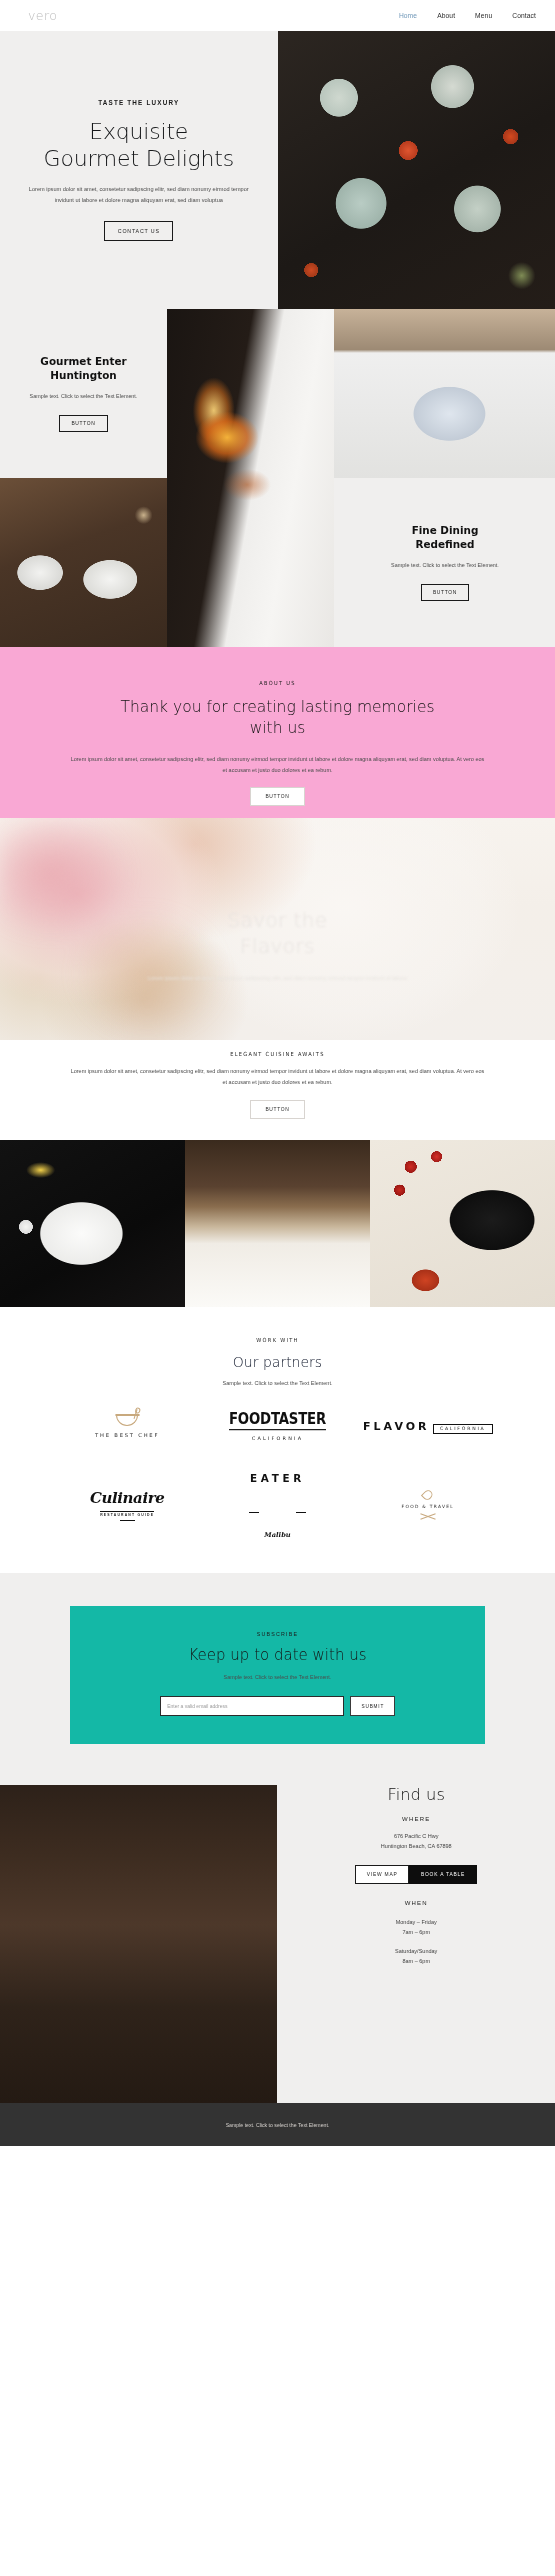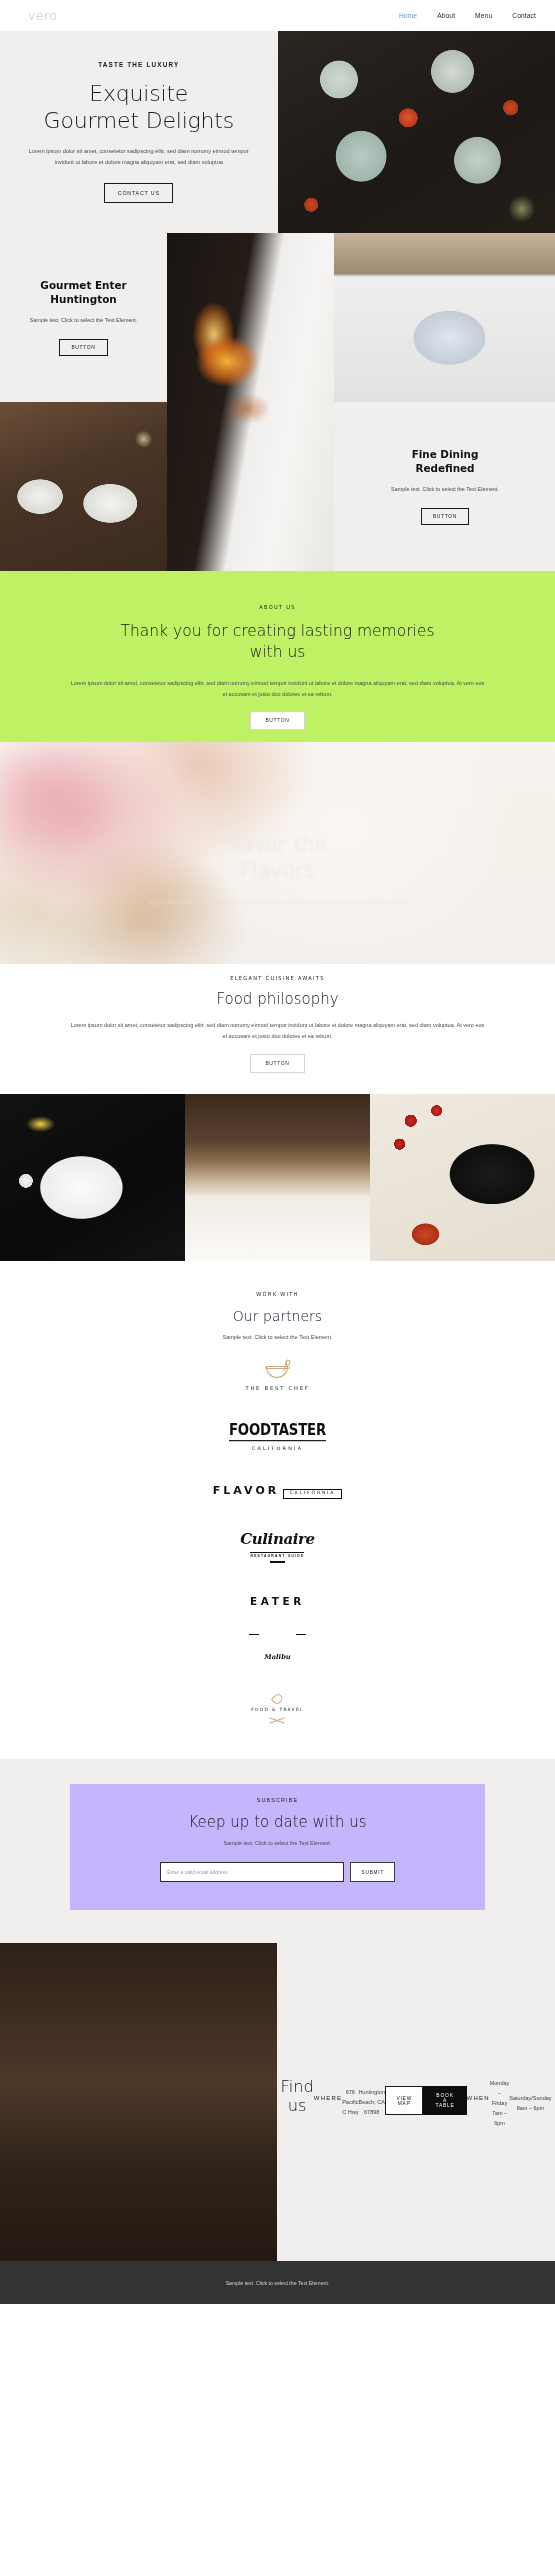--- a/index.html
+++ b/index.html
@@ -34,21 +34,21 @@
     font-size: 6.7px;
     color: #2b2b2b;
     letter-spacing: 0.1px;
   }
   .nav-item.active { color: #6f97b8; }
 
   
   .hero {
     display: flex;
     width: 555px;
-    height: 202px;
+    height: 278px;
   }
   .hero-left {
     width: 278px;
     background: #f0efee;
     display: flex;
     flex-direction: column;
     align-items: center;
     justify-content: center;
     padding: 0 25px;
   }
@@ -141,21 +141,21 @@
     letter-spacing: 0.7px;
     padding: 5.2px 11px;
     color: #1a1a1a;
     font-family: "Liberation Sans", sans-serif;
     cursor: pointer;
   }
   .tall-img { grid-row: 1 / span 2; }
 
   
   .about {
-    background: #bef264;
+    background: #f9a8d4;
     padding: 33px 0 0;
     text-align: center;
   }
   .about-eyebrow {
     font-size: 5.6px;
     letter-spacing: 1.3px;
     color: #1e1e1e;
     margin-bottom: 11px;
     font-family: "DejaVu Sans Condensed", "DejaVu Sans", sans-serif;
   }
@@ -271,21 +271,21 @@
     color: #0f172a;
     margin-bottom: 10.4px;
   }
   .partners-sub {
     font-size: 5.5px;
     color: #4c4c4c;
     margin-bottom: 27px;
   }
   .logo-grid {
     display: grid;
-    grid-template-columns: repeat(1, 1fr);
+    grid-template-columns: repeat(3, 1fr);
     row-gap: 33px;
     padding: 0 52px;
     align-items: center;
     justify-items: center;
   }
   .plogo { text-align: center; line-height: 1; }
 
   .l-bestchef .bowl {
     width: 22px; height: 13.3px; margin: 0 auto 5.2px; position: relative;
   }
@@ -399,23 +399,23 @@
   .l-foodtravel .cross i:first-child { transform: rotate(20deg); }
   .l-foodtravel .cross i:last-child { transform: rotate(-20deg); }
 
   
   .subscribe-outer {
     background: #f0efee;
     padding: 25px 0 33px;
   }
   .subscribe-card {
     width: 415px;
-    margin: 0 auto;
-    background: #c4b5fd;
-    padding: 13px 22px 28px;
+    margin: 8px auto;
+    background: #14b8a6;
+    padding: 25px 22px 28px;
     text-align: center;
   }
   .sub-eyebrow {
     font-size: 5.3px; letter-spacing: 1.2px; color: #1c1c1c; margin-bottom: 9.6px;
   }
   .sub-title {
     font-family: "DejaVu Sans", sans-serif;
     font-weight: 300; font-size: 15px; color: #141414; margin-bottom: 9.6px;
   }
   .sub-text { font-size: 5.4px; color: #4c4c4c; margin-bottom: 16.3px; }
@@ -443,21 +443,21 @@
   
   .findus {
     display: flex;
     width: 555px;
     height: 318px;
   }
   .findus-photo { width: 278px; position: relative; overflow: hidden; background: #2a211b; }
   .findus-info {
     width: 278px;
     background: #f0efee;
-    display: flex; flex-direction: row; align-items: center; justify-content: center;
+    display: flex; flex-direction: column; align-items: center; 
     text-align: center;
     padding: 0 30px;
   }
   .findus-title {
     font-family: "DejaVu Sans", sans-serif;
     font-weight: 300; font-size: 16.3px; color: #141414; margin-bottom: 12px;
   }
   .findus-label {
     font-size: 6px; letter-spacing: 1.2px; color: #1a1a1a; margin-bottom: 9px; font-weight: 500;
   }
@@ -637,21 +637,20 @@
   <div class="blur-mask-left"></div>
   <div class="ghost-heading">
     <span>Savor the</span><br>
     <span>Flavors</span>
   </div>
   <div class="ghost-text">Lorem ipsum dolor sit amet, consetetur sadipscing elitr, sed diam nonumy eirmod tempor invidunt ut labore</div>
 </section>
 
 <section class="philosophy">
   <div class="about-eyebrow">ELEGANT CUISINE AWAITS</div>
-  <h2 class="philosophy-title">Food philosophy</h2>
   <p class="about-text">Lorem ipsum dolor sit amet, consetetur sadipscing elitr, sed diam nonumy eirmod tempor invidunt ut labore et dolore magna aliquyam erat, sed diam voluptua. At vero eos et accusam et justo duo dolores et ea rebum.</p>
   <button class="btn-white">BUTTON</button>
 </section>
 
 <section class="gallery3">
   <div class="photo">
     <div class="ph-plate-top"></div>
   </div>
   <div class="photo">
     <div class="ph-dining-man"></div>

